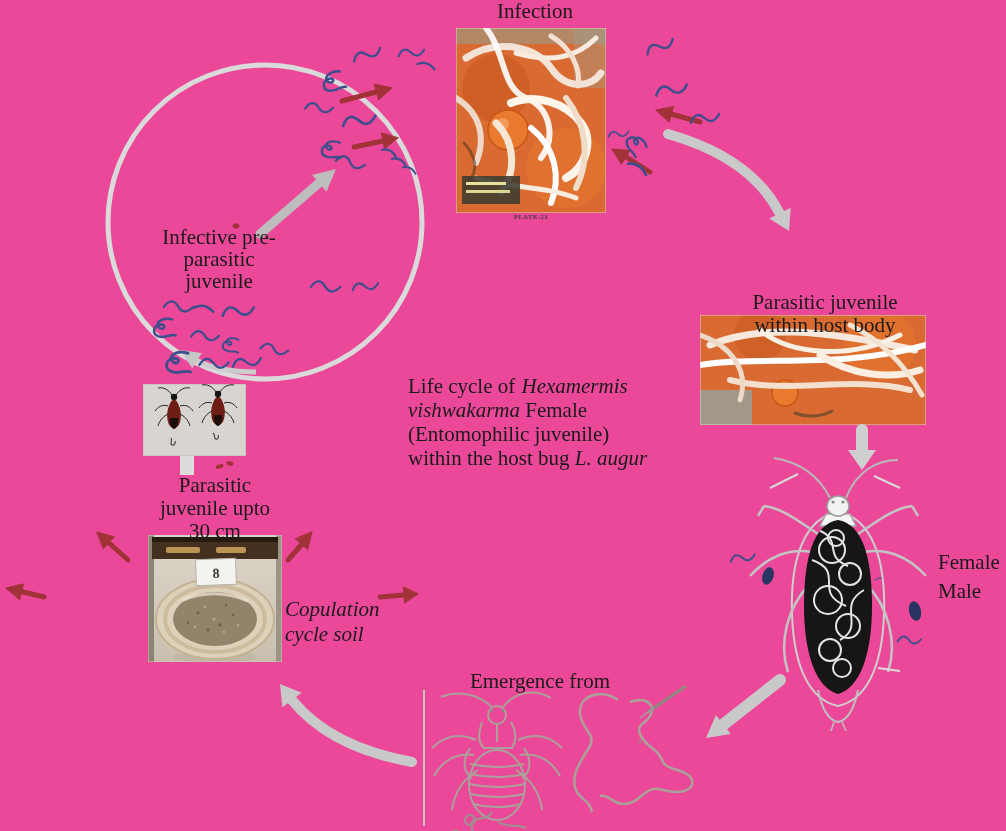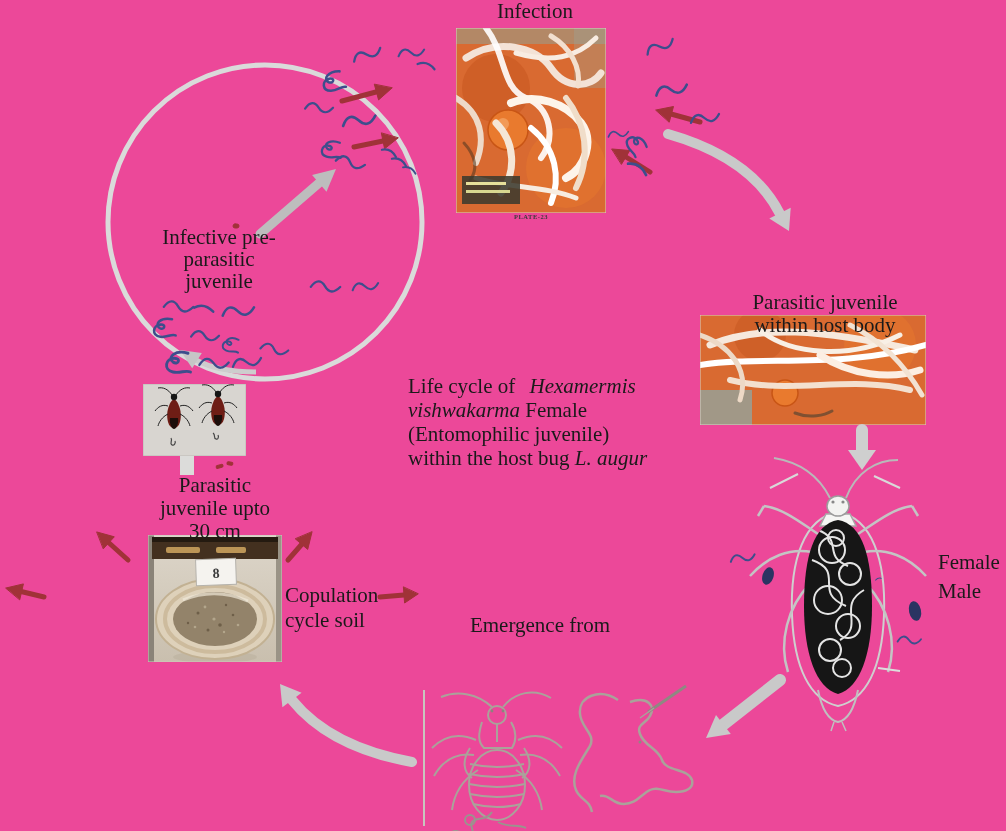--- a/index.html
+++ b/index.html
@@ -9,21 +9,21 @@
   }
   .lbl{position:absolute;z-index:6;font-size:21px;line-height:23px;text-align:center;}
   .lbl .ln{display:block;}
   .overlay{position:absolute;left:0;top:0;z-index:4;pointer-events:none;}
   .photo{position:absolute;z-index:2;}
   .photo svg{display:block;}
   .caption{position:absolute;z-index:6;font-size:6.5px;font-weight:bold;letter-spacing:.5px;color:#3a3a3a;text-align:center;}
   .center-cap{position:absolute;z-index:6;left:408px;top:374px;width:276px;
     font-size:21px;line-height:24px;text-align:left;}
   .center-cap i{font-style:italic;}
-  .gap-left{margin-left:9px;}
+  .gap-left{margin-left:1px;}
   .connector{position:absolute;z-index:1;left:180px;top:453px;width:14px;height:22px;background:#dcdcda;}
 </style>
 </head>
 <body>
 
 <div class="stage">
 
   <div class="lbl" style="left:430px;top:0;width:210px;">
     <span>Infection</span>
   </div>
@@ -37,25 +37,25 @@
   <div class="lbl" style="left:715px;top:266px;width:220px;margin-top:25px;">
     <span class="ln">Parasitic juvenile</span>
     <span class="ln">within host body</span>
   </div>
 
   <div class="lbl" style="left:938px;top:548px;width:70px;line-height:29px;text-align:left;">
     <span class="ln">Female</span>
     <span class="ln">Male</span>
   </div>
 
-  <div class="lbl" style="left:445px;top:614px;width:190px;">
+  <div class="lbl" style="left:445px;top:670px;width:190px;">
     <span class="ln">Emergence from</span>
   </div>
 
-  <div class="lbl" style="left:285px;top:583px;width:110px;line-height:25px;text-align:left;">
+  <div class="lbl" style="left:285px;top:597px;width:110px;line-height:25px;text-align:left;font-style:italic;">
     <span class="ln">Copulation</span>
     <span class="ln">cycle soil</span>
   </div>
 
   <div class="lbl" style="left:145px;top:474px;width:140px;">
     <span class="ln">Parasitic</span>
     <span class="ln">juvenile upto</span>
     <span class="ln">30 cm</span>
   </div>
 

